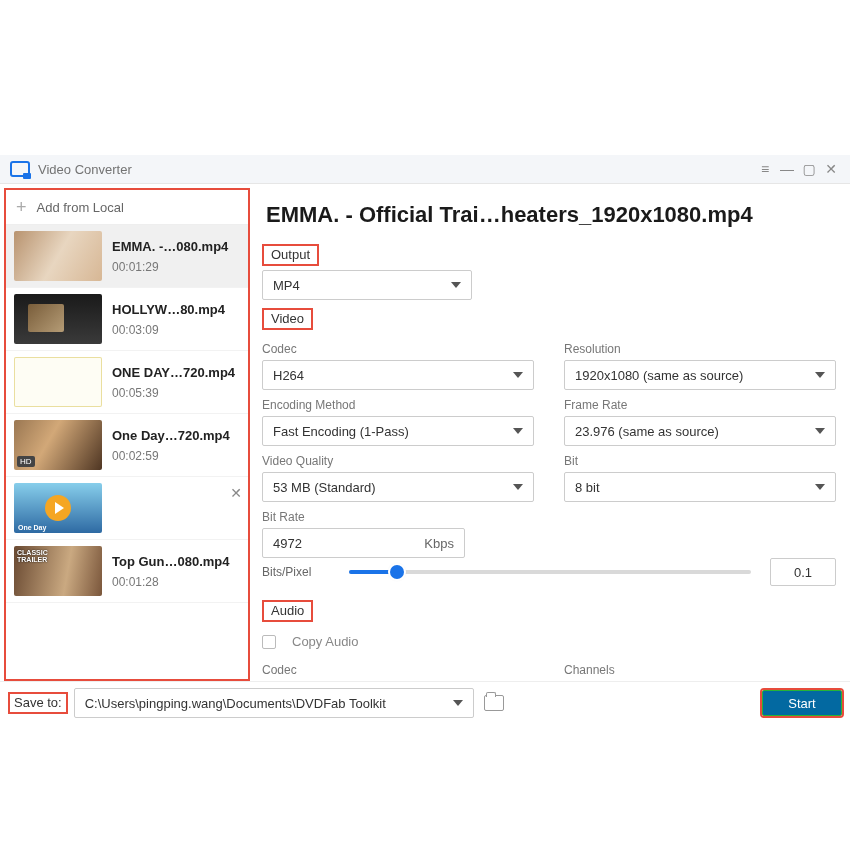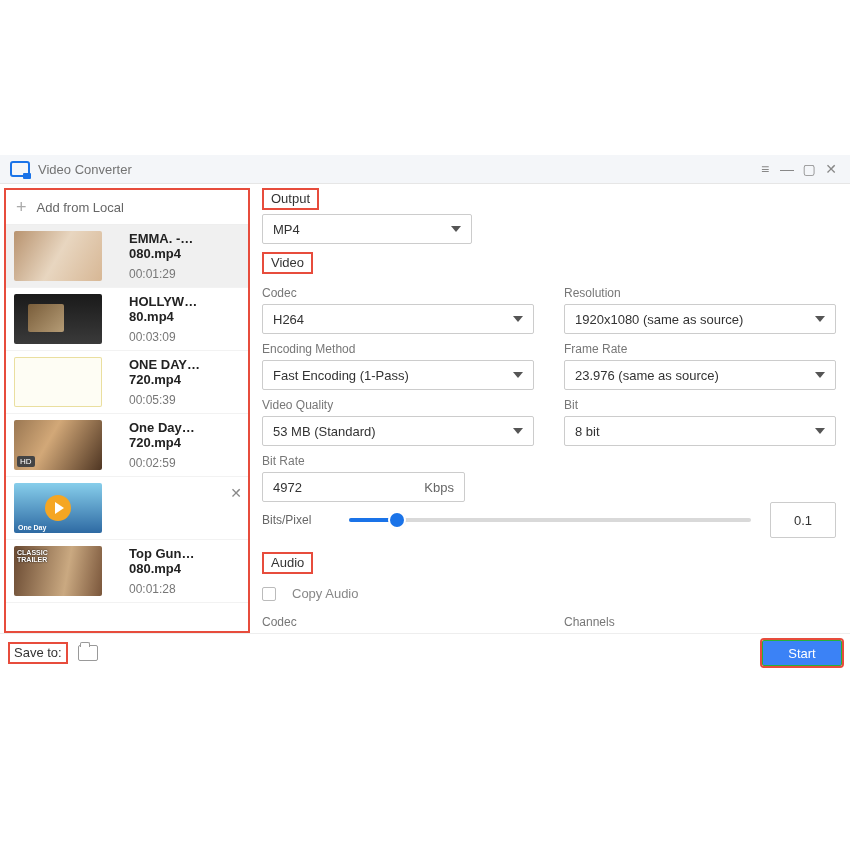--- a/index.html
+++ b/index.html
@@ -8,21 +8,21 @@
 .titlebar { display: flex; align-items: center; padding: 6px 10px; background: #f4f6f9; border-bottom: 1px solid #e6e6e6; }
 .titlebar .logo { width: 20px; height: 16px; border: 2px solid #1a73e8; border-radius: 3px; position: relative; margin-right: 8px; }
 .titlebar .logo::after { content: ""; position: absolute; bottom: -4px; right: -3px; width: 8px; height: 6px; background: #1a73e8; border-radius: 1px; }
 .titlebar .title { color: #737373; font-size: 13px; }
 .titlebar .spacer { flex: 1; }
 .titlebar .winbtn { width: 18px; text-align: center; color: #888; cursor: pointer; font-size: 14px; margin-left: 4px; }
 .body { display: flex; }
 .sidebar { width: 246px; border: 2px solid #e74c3c; padding: 0; margin: 4px 6px 0 4px; }
 .add-local { display: flex; align-items: center; padding: 8px 10px; color: #666; cursor: pointer; border-bottom: 1px solid #eee; }
 .add-local .plus { font-size: 18px; margin-right: 10px; color: #aaa; line-height: 1; }
-.file-item { display: flex; align-items: center; padding: 6px 8px; position: relative; border-bottom: 1px solid #f2f2f2; cursor: pointer; gap: 17px; }
+.file-item { display: flex; align-items: center; padding: 6px 8px; position: relative; border-bottom: 1px solid #f2f2f2; cursor: pointer; }
 .file-item.selected { background: #f0f0f0; }
 .thumb { width: 88px; height: 50px; border-radius: 2px; flex-shrink: 0; margin-right: 10px; background: #cfcfcf; position: relative; overflow: hidden; }
 .thumb.t1 { background: linear-gradient(120deg, #b8936f 0%, #e8d6c0 50%, #d7b795 100%); }
 .thumb.t2 { background: linear-gradient(180deg, #1a1a1a 0%, #3a3a3a 100%); }
 .thumb.t2::after { content: ""; position:absolute; left:14px; top:10px; width:36px; height:28px; background: linear-gradient(135deg,#795d3a,#b59c76); border-radius:2px;}
 .thumb.t3 { background: #fefdf4; box-shadow: inset 0 0 0 1px #eadf9f; }
 .thumb.t4 { background: linear-gradient(120deg, #9a7752 0%, #d2a878 40%, #4f3623 100%); }
 .thumb.t4::before{content:"HD"; position:absolute; bottom:3px; left:3px; font-size:8px; background:#444; color:#fff; padding:1px 3px; border-radius:2px;}
 .thumb.t5 { background: linear-gradient(180deg,#87ceeb 0%, #2e6aa3 100%); }
 .thumb.t5 .play { position:absolute; top:50%; left:50%; transform:translate(-50%,-50%); width:26px; height:26px; border-radius:50%; background:#f5a623; display:flex; align-items:center; justify-content:center; }
@@ -44,30 +44,30 @@
 .select .caret { position:absolute; right:10px; top:50%; transform:translateY(-50%); border-left:5px solid transparent; border-right:5px solid transparent; border-top:6px solid #555; }
 .select.narrow { width:210px; }
 .bitrate { border:1px solid #ccc; border-radius:2px; height:30px; width:203px; display:flex; align-items:center; padding:0 10px; position:relative; }
 .bitrate .unit { position:absolute; right:10px; color:#666; }
 .slider-row { display:flex; align-items:center; gap:19px; }
 .slider-label { color:#666; font-size:12px; width:68px; }
 .slider { flex:1; position:relative; height:18px; }
 .track { position:absolute; top:50%; left:0; right:0; height:4px; background:#d9d9d9; border-radius:2px; transform:translateY(-50%); }
 .fill { position:absolute; top:50%; left:0; height:4px; background:#1a73e8; border-radius:2px; transform:translateY(-50%); width:12%; }
 .knob { position:absolute; top:50%; left:12%; width:14px; height:14px; background:#1a73e8; border-radius:50%; transform:translate(-50%,-50%); box-shadow:0 0 0 2px #fff, 0 0 3px rgba(0,0,0,.3); }
-.slider-val { width:66px; height:36px; border:1px solid #ccc; border-radius:2px; display:flex; align-items:center; justify-content:center; }
+.slider-val { width:66px; height:28px; border:1px solid #ccc; border-radius:2px; display:flex; align-items:center; justify-content:center; }
 .audio-block { margin-top:14px; }
 .copy-audio { display:flex; align-items:center; gap:16px; color:#888; margin: 8px 0 6px; }
 .chk { width:14px; height:14px; border:1px solid #bbb; border-radius:2px; }
 .footer { display:flex; align-items:center; padding: 6px 8px; border-top:1px solid #eee; gap:6px; }
 .saveto-label { border:2px solid #e74c3c; padding:1px 4px 2px; color:#333; }
 .path-select { flex:0 0 400px; }
 .folder-icon { width:20px; height:16px; border:1px solid #999; border-radius:2px; position:relative; cursor:pointer; margin-left:4px; }
 .folder-icon::before{content:""; position:absolute; top:-4px; left:1px; width:8px; height:4px; border:1px solid #999; border-bottom:none; border-radius:2px 2px 0 0; background:#fff;}
-.start-btn { margin-left:auto; background:#3b82f6; color:#fff; height:26px; width:80px; display:flex; align-items:center; justify-content:center; border:1px solid #27b337; border-radius:2px; outline:2px solid #e74c3c; outline-offset:0; cursor:pointer; font-size:13px; }
+.start-btn { margin-left:auto; background:#0369a1; color:#fff; height:26px; width:80px; display:flex; align-items:center; justify-content:center; border:1px solid #27b337; border-radius:2px; outline:2px solid #e74c3c; outline-offset:0; cursor:pointer; font-size:13px; }
 </style>
 </head>
 <body>
 
 <div class="canvas">
   <div class="titlebar">
     <div class="logo"></div>
     <div class="title">Video Converter</div>
     <div class="spacer"></div>
     <div class="winbtn">≡</div>
@@ -120,20 +120,21 @@
       <div class="file-item">
         <div class="thumb t6"></div>
         <div class="finfo">
             <span class="fname">Top Gun…080.mp4</span>
             <span class="ftime">00:01:28</span>
           </div>
       </div>
     </div>
 
     <div class="main">
+      <div class="main-title">EMMA. - Official Trai…heaters_1920x1080.mp4</div>
 
       <span class="section-label">Output</span>
       <div class="select narrow">
           <span>MP4</span>
           <span class="caret"></span>
         </div>
 
       <span class="section-label" style="margin-top:8px;">Video</span>
 
       <div class="row">
@@ -216,16 +217,20 @@
           <div class="col">
               <div class="field-label">Channels</div>
             </div>
         </div>
       </div>
     </div>
   </div>
 
   <div class="footer">
     <span class="saveto-label">Save to:</span>
+    <div class="select path-select">
+        <span>C:\Users\pingping.wang\Documents\DVDFab Toolkit</span>
+        <span class="caret"></span>
+      </div>
     <div class="folder-icon"></div>
     <div class="start-btn">Start</div>
   </div>
 </div>
 
 </body></html>

